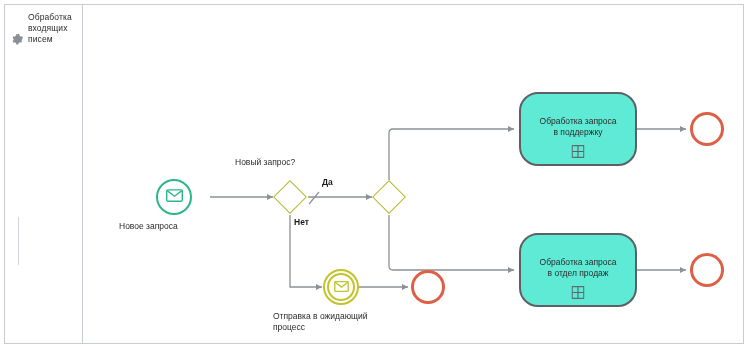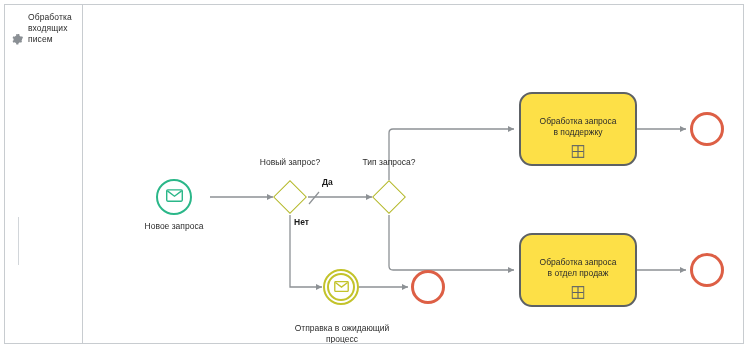--- a/index.html
+++ b/index.html
@@ -129,22 +129,22 @@
     border: 1.6px solid #b5b92b;
     transform: rotate(45deg);
     box-sizing: border-box;
   }
 
   
   .task-box {
     width: 118px;
     height: 74px;
     border: 2.5px solid #5d6165;
-    border-radius: 13px;
-    background: #fde047;
+    border-radius: 19px;
+    background: #5eead4;
     box-sizing: border-box;
     position: relative;
   }
   .task-label {
     position: absolute;
     left: 4px; right: 4px;
     top: 22px;
     text-align: center;
     font-size: 8.5px;
     line-height: 11px;
@@ -159,21 +159,21 @@
     width: 13px;
     height: 13px;
   }
 
   
   .node-label {
     position: absolute;
     font-size: 8.5px;
     line-height: 11px;
     color: #2b2b2b;
-    text-align: center;
+    text-align: left;
     white-space: pre-line;
   }
   .flow-label {
     position: absolute;
     font-size: 8.5px;
     line-height: 11px;
     color: #1a1a1a;
     font-weight: bold;
   }
 
@@ -252,21 +252,20 @@
       <div class="diamond"></div>
     </div>
     <div class="node-label" style="left:152px; top:152px; width:110px;">Новый запрос?</div>
 
     <div class="flow-label" style="left:239px; top:172px;">Да</div>
     <div class="flow-label" style="left:211px; top:212px;">Нет</div>
 
     <div class="node gateway" style="left:289px; top:175px;">
       <div class="diamond"></div>
     </div>
-    <div class="node-label" style="left:251px; top:152px; width:110px;">Тип запроса?</div>
 
     <div class="node" style="left:436px; top:87px;">
       <div class="task-box">
         <div class="task-label">Обработка запроса
 в поддержку</div>
         <span class="subprocess-marker">
           <svg width="13" height="13" viewBox="0 0 14 14">
             <rect x="0.7" y="0.7" width="12.6" height="12.6" fill="none" stroke="#5d6165" stroke-width="1.2"></rect>
             <line x1="7" y1="1" x2="7" y2="13" stroke="#5d6165" stroke-width="1.2"></line>
             <line x1="1" y1="7" x2="13" y2="7" stroke="#5d6165" stroke-width="1.2"></line>
@@ -292,21 +291,21 @@
     <div class="node" style="left:240px; top:264px;">
       <div class="event-circle intermediate-event">
         <span class="envelope">
           <svg width="15" height="11" viewBox="0 0 24 18">
             <rect x="1" y="1" width="22" height="16" rx="1.5" fill="none" stroke="#c3c32b" stroke-width="2.2"></rect>
             <path d="M2,2.5 L12,10 L22,2.5" fill="none" stroke="#c3c32b" stroke-width="2.2"></path>
           </svg>
         </span>
       </div>
     </div>
-    <div class="node-label" style="left:190px; top:306px; width:138px;margin-top:12px;">Отправка в ожидающий
+    <div class="node-label" style="left:190px; top:306px; width:138px;">Отправка в ожидающий
 процесс</div>
 
     <div class="node" style="left:607px; top:107px;">
       <div class="event-circle end-event"></div>
     </div>
 
     <div class="node" style="left:607px; top:248px;">
       <div class="event-circle end-event"></div>
     </div>
 

